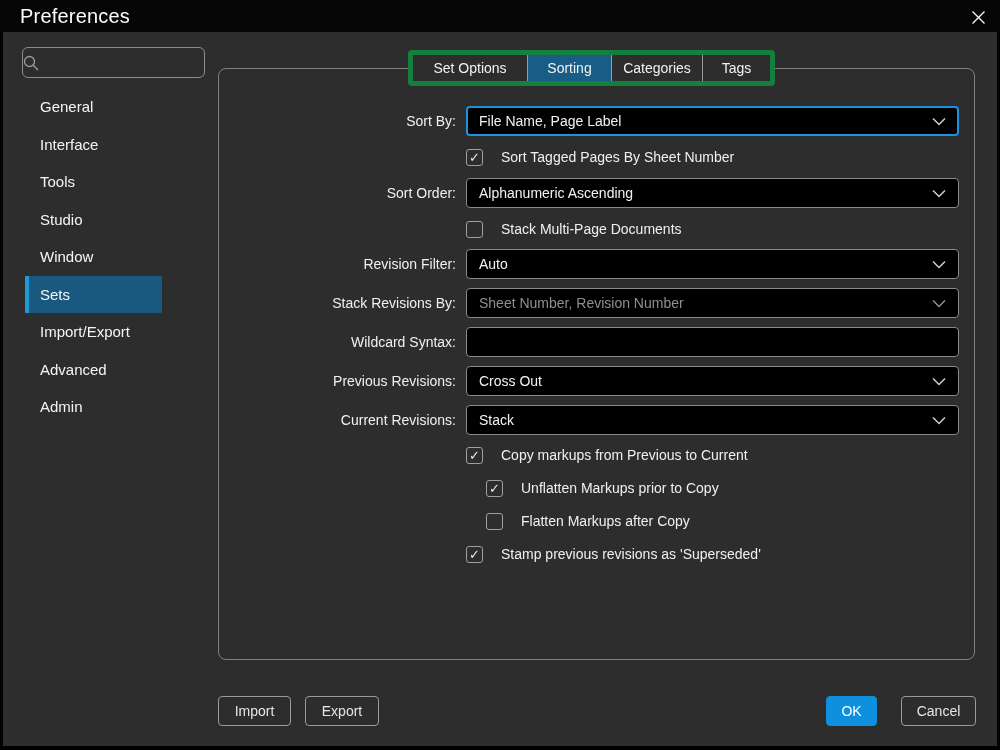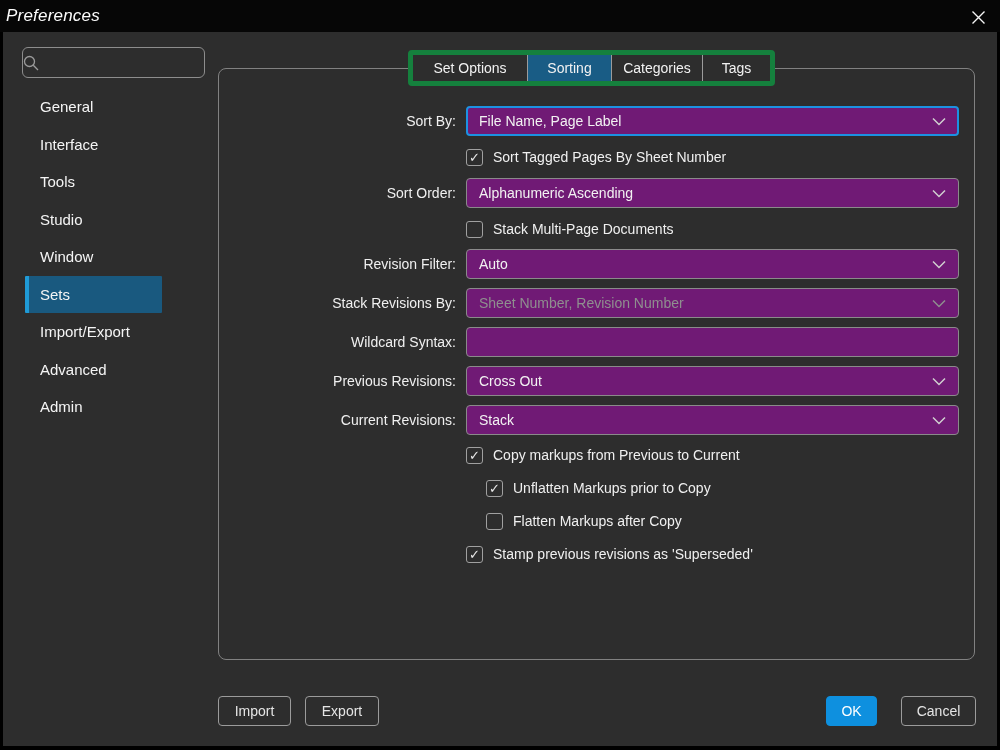--- a/index.html
+++ b/index.html
@@ -9,21 +9,21 @@
     background: #000;
     position: relative;
     overflow: hidden;
     color: #f2f2f2;
   }
   
   .titlebar {
     position: absolute; left: 0; top: 0; width: 1000px; height: 32px;
     background: #060606; display: flex; align-items: center;
   }
-  .titlebar .title { margin-left: 6px; font-size: 17px; color: #fdfdfd; letter-spacing: .2px; font-style: italic; }
+  .titlebar .title { margin-left: 20px; font-size: 20px; color: #fdfdfd; letter-spacing: .2px; }
   .close-btn {
     position: absolute; right: 10px; top: 5px; width: 24px; height: 24px;
     display: flex; align-items: center; justify-content: center; cursor: pointer;
   }
   
   .dialog {
     position: absolute; left: 3px; right: 3px; top: 32px; bottom: 4px;
     background: #2d2d2d;
   }
   
@@ -73,32 +73,32 @@
     border: 1px solid #818181; border-radius: 8px; z-index: 1;
   }
   .field-label {
     position: absolute; left: 0; width: 237px; text-align: right;
     font-size: 14px; color: #f0f0f0; line-height: 30px;
   }
   .field {
     position: absolute; left: 247px; width: 493px; height: 30px;
     border: 1px solid #8a8a8a; border-radius: 4px;
     display: flex; align-items: center; padding: 0 12px;
-    font-size: 14px; color: #f2f2f2; background: #701a75; cursor: pointer;
+    font-size: 14px; color: #f2f2f2; background: #000000; cursor: pointer;
   }
   .field.focused { border: 2px solid #1c91e2; padding: 0 11px; }
   .field.disabled { color: #8f8f8f; cursor: default; }
   .field .chev { margin-left: auto; display: flex; }
   .textfield { cursor: text; }
   .textfield input {
     width: 100%; background: transparent; border: none; outline: none;
     color: #f2f2f2; font-size: 14px; font-family: "Liberation Sans", sans-serif;
   }
   
-  .chk-row { position: absolute; display: flex; align-items: center; height: 20px; }
+  .chk-row { position: absolute; display: flex; align-items: center; height: 20px; gap: 8px; }
   .chk-box {
     width: 17px; height: 17px; border: 1px solid #a0a0a0; border-radius: 3px;
     display: flex; align-items: center; justify-content: center;
     flex: 0 0 auto; cursor: pointer; background: #2d2d2d;
     color: transparent; font-size: 13px; line-height: 1;
   }
   .chk-box.checked { color: #e9e9e9; }
   .chk-box.checked::after { content: "\2713"; }
   .chk-label { margin-left: 10px; font-size: 14px; color: #f0f0f0; }
   

